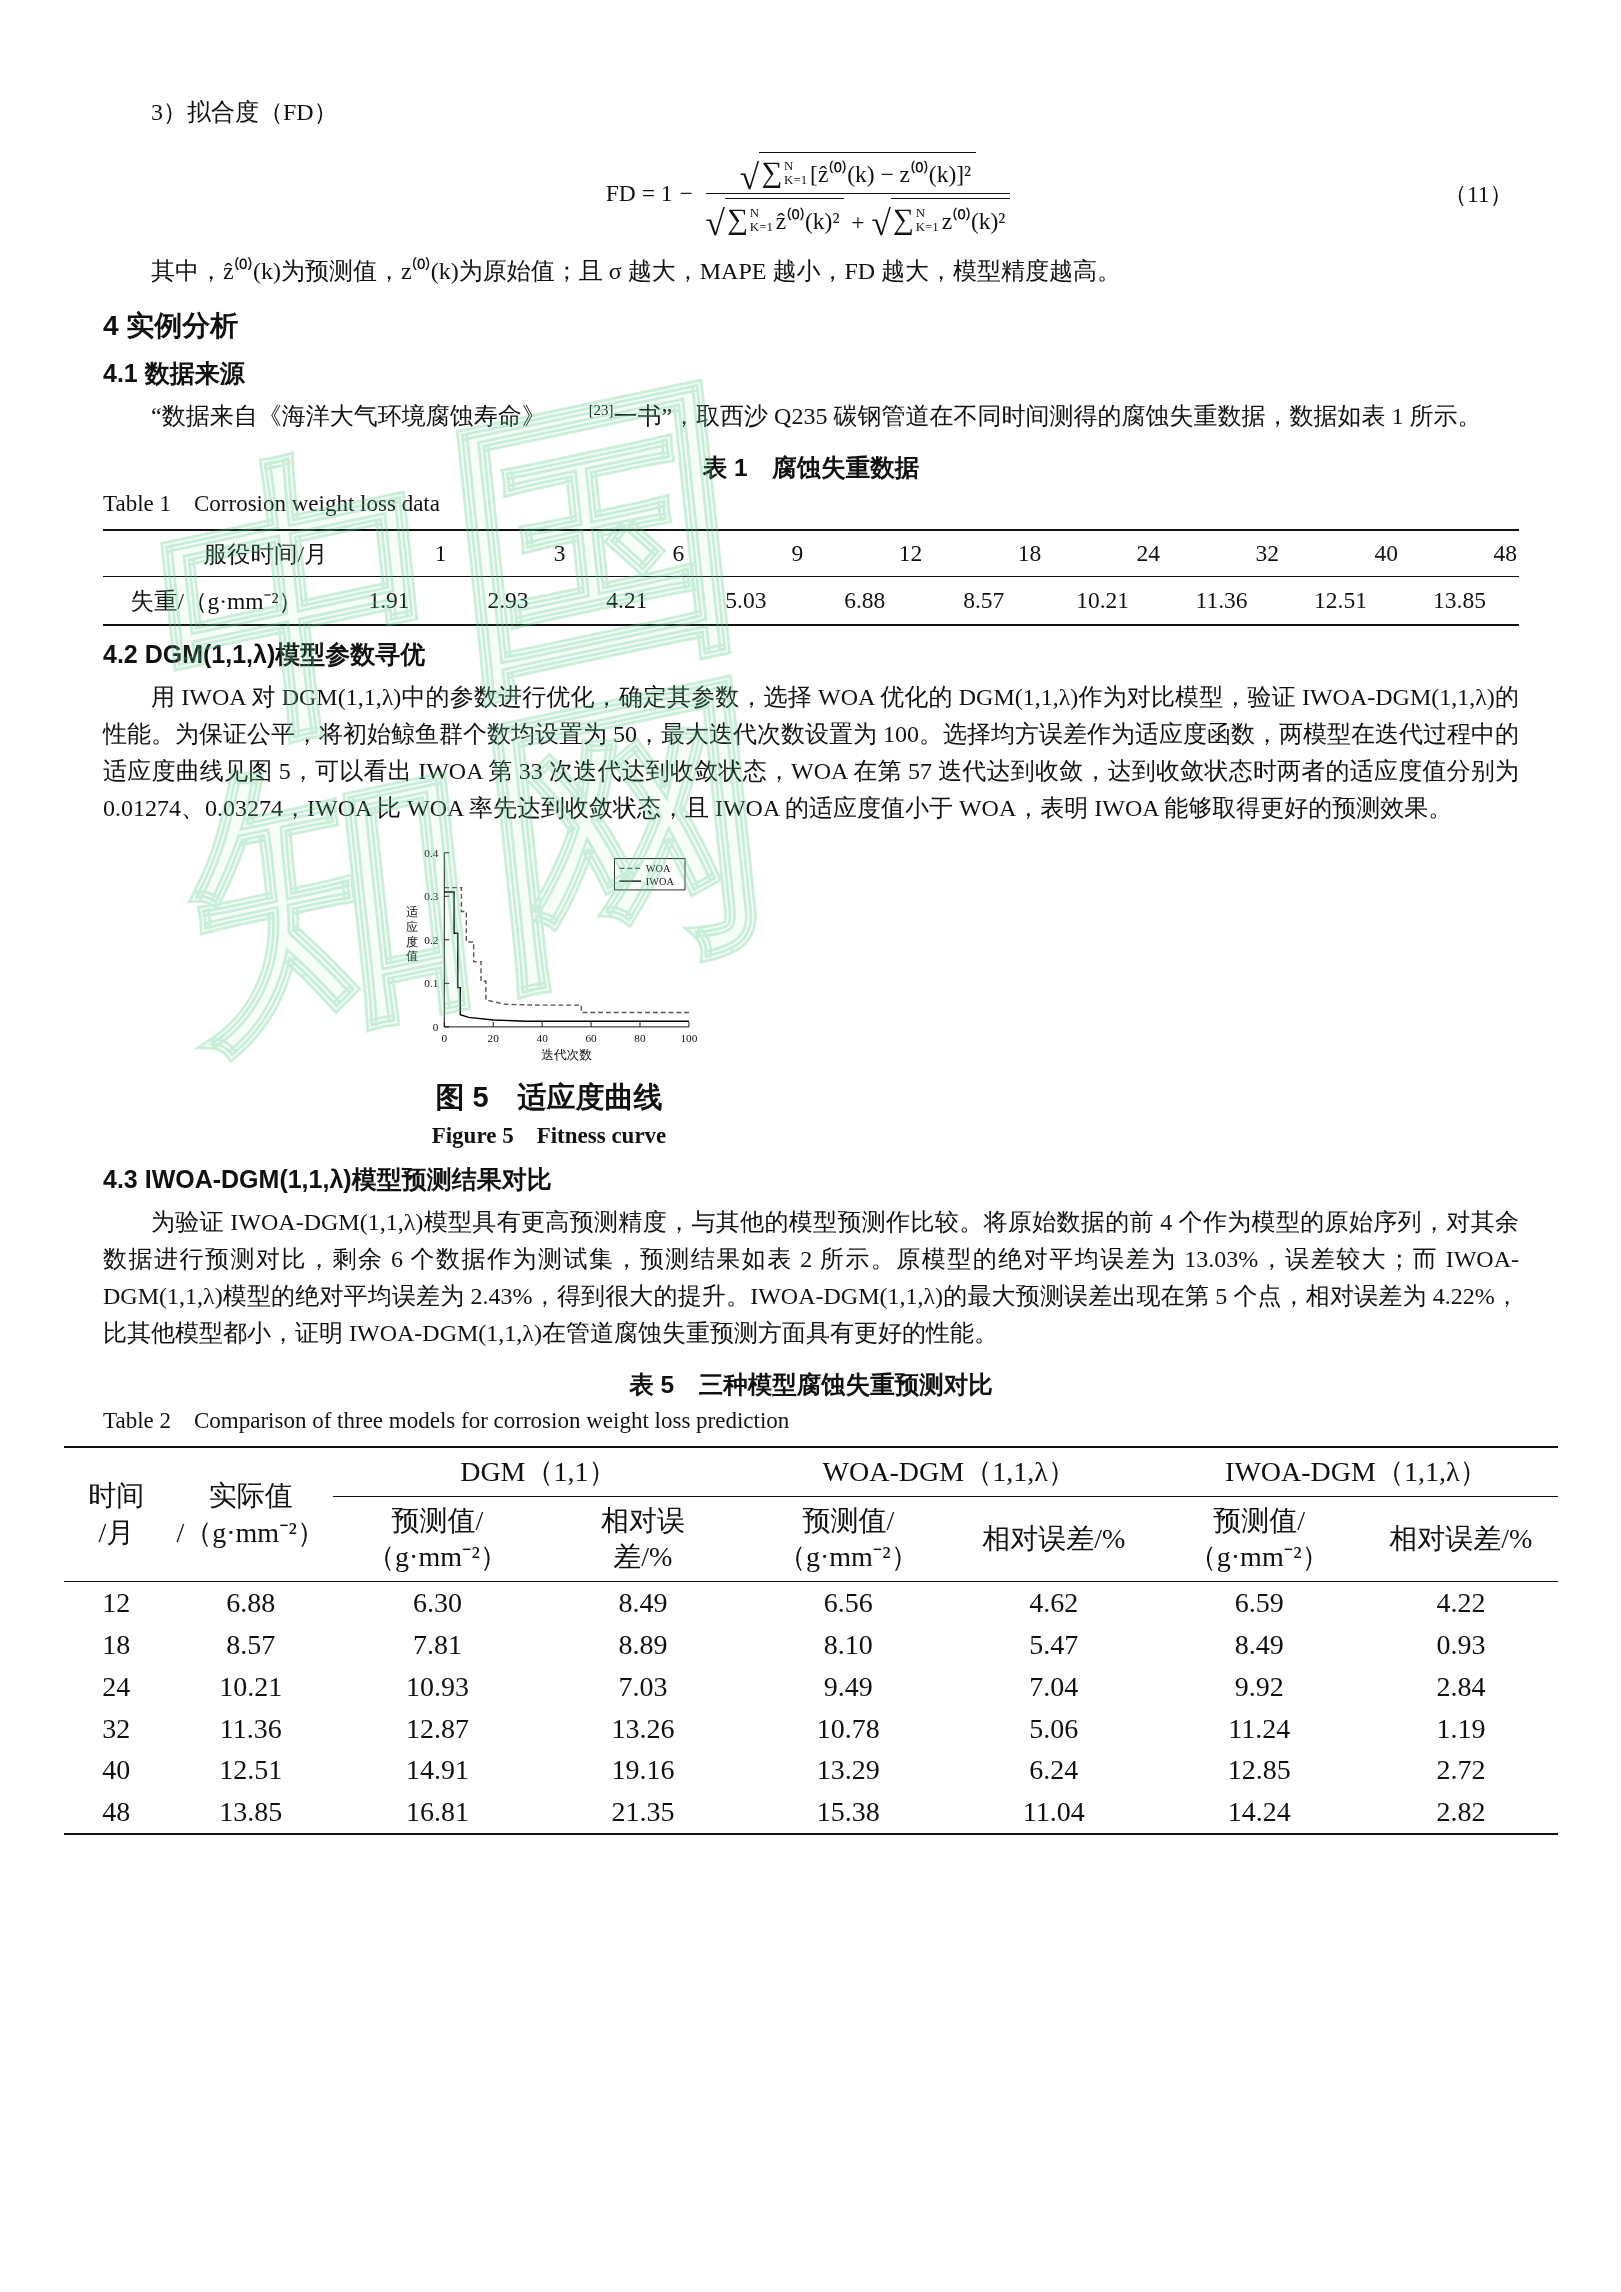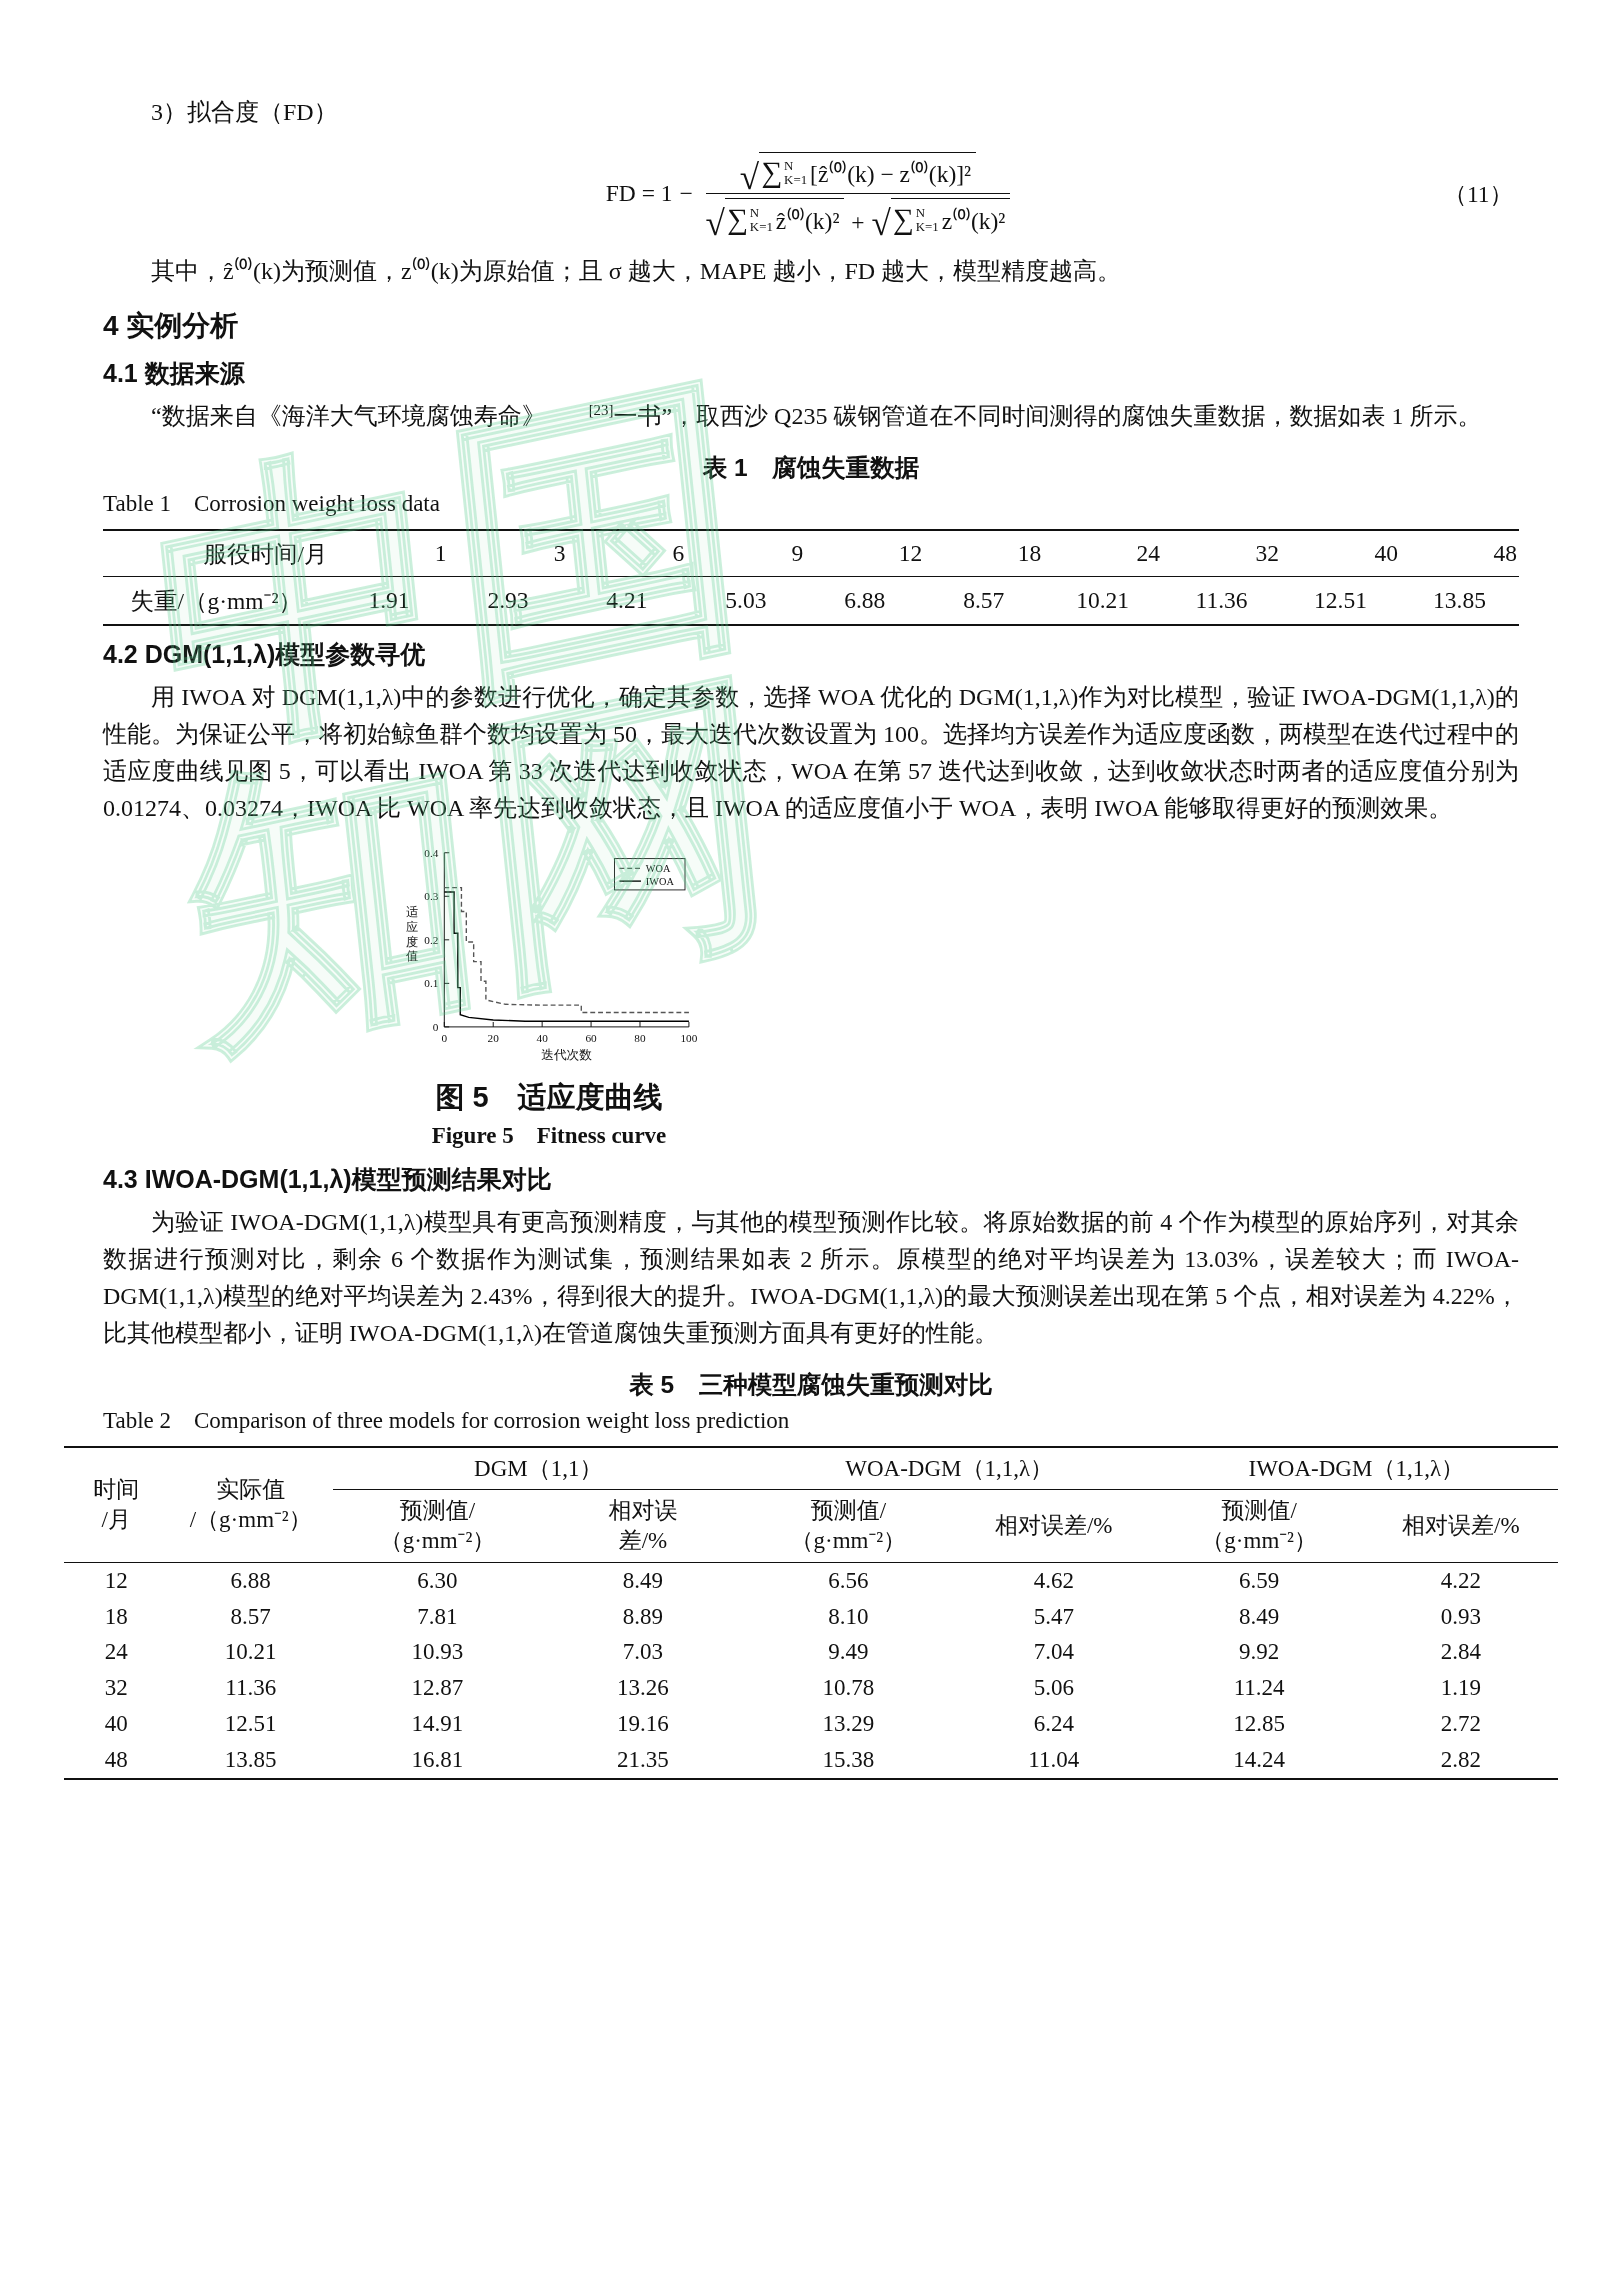--- a/index.html
+++ b/index.html
@@ -33,21 +33,21 @@
   .cap-en { font-weight:normal; font-size:23px; text-align:left; margin:0 0 9.8px; }
 
   
   .table1 { width:100%; table-layout:fixed; border-collapse:collapse;
             border-top:2.9px solid #111; border-bottom:2.9px solid #111; font-size:23.5px; }
   .table1 td { text-align:center; padding:6.9px 2px; }
   .table1 tr:first-child td { border-bottom:1.5px solid #111;text-align:right; }
 
   
   .table2 { width:calc(100% + 78px); margin-left:-39px; table-layout:fixed; border-collapse:collapse;
-            border-top:2.9px solid #111; border-bottom:2.9px solid #111; font-size:23px; }
+            border-top:2.9px solid #111; border-bottom:2.9px solid #111; font-size:28px; }
   .table2 th { font-weight:normal; text-align:center; padding:5.9px 3.9px; line-height:1.3; }
   .table2 td { text-align:center; padding:4.9px 3.9px; }
   .table2 .grp  { border-bottom:1.2px solid #111; }
   .table2 .hbot { border-bottom:1.6px solid #111; }
 
   
   .figure { width:304px; margin:11.8px 0 0 294px; text-align:center; }
   .figure svg { display:block; }
   svg text { fill:#111; font-family:"Liberation Serif", serif; }
   .fig-cap-zh { font-family:"Liberation Sans", sans-serif; font-weight:bold; font-size:29px; margin-top:9.8px; }

